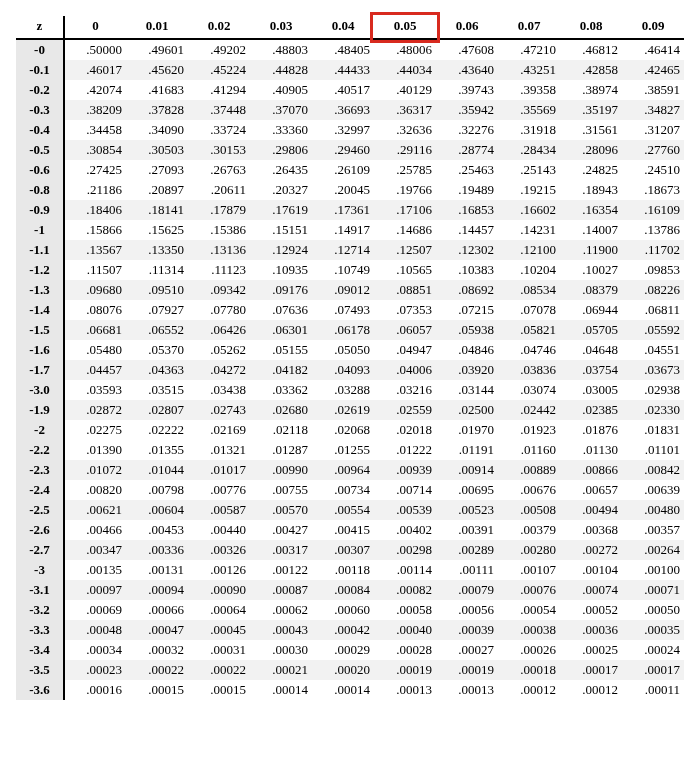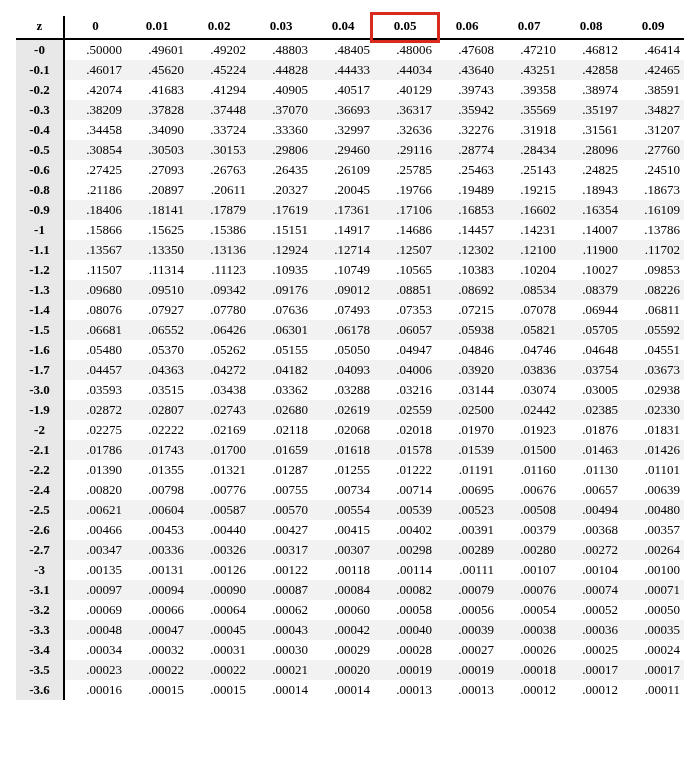--- a/index.html
+++ b/index.html
@@ -322,46 +322,46 @@
           <td class="val">.02222</td>
           <td class="val">.02169</td>
           <td class="val">.02118</td>
           <td class="val">.02068</td>
           <td class="val">.02018</td>
           <td class="val">.01970</td>
           <td class="val">.01923</td>
           <td class="val">.01876</td>
           <td class="val">.01831</td>
         </tr>
-        <tr class="alt">
-          <td class="rowhdr">-2.1</td>
-          <td class="val">.01786</td>
-          <td class="val">.01743</td>
-          <td class="val">.01700</td>
-          <td class="val">.01659</td>
-          <td class="val">.01618</td>
-          <td class="val">.01578</td>
-          <td class="val">.01539</td>
-          <td class="val">.01500</td>
-          <td class="val">.01463</td>
-          <td class="val">.01426</td>
-        </tr>
         <tr>
           <td class="rowhdr">-2.2</td>
           <td class="val">.01390</td>
           <td class="val">.01355</td>
           <td class="val">.01321</td>
           <td class="val">.01287</td>
           <td class="val">.01255</td>
           <td class="val">.01222</td>
           <td class="val">.01191</td>
           <td class="val">.01160</td>
           <td class="val">.01130</td>
           <td class="val">.01101</td>
         </tr>
+        <tr class="alt">
+          <td class="rowhdr">-2.3</td>
+          <td class="val">.01072</td>
+          <td class="val">.01044</td>
+          <td class="val">.01017</td>
+          <td class="val">.00990</td>
+          <td class="val">.00964</td>
+          <td class="val">.00939</td>
+          <td class="val">.00914</td>
+          <td class="val">.00889</td>
+          <td class="val">.00866</td>
+          <td class="val">.00842</td>
+        </tr>
         <tr>
           <td class="rowhdr">-2.4</td>
           <td class="val">.00820</td>
           <td class="val">.00798</td>
           <td class="val">.00776</td>
           <td class="val">.00755</td>
           <td class="val">.00734</td>
           <td class="val">.00714</td>
           <td class="val">.00695</td>
           <td class="val">.00676</td>

